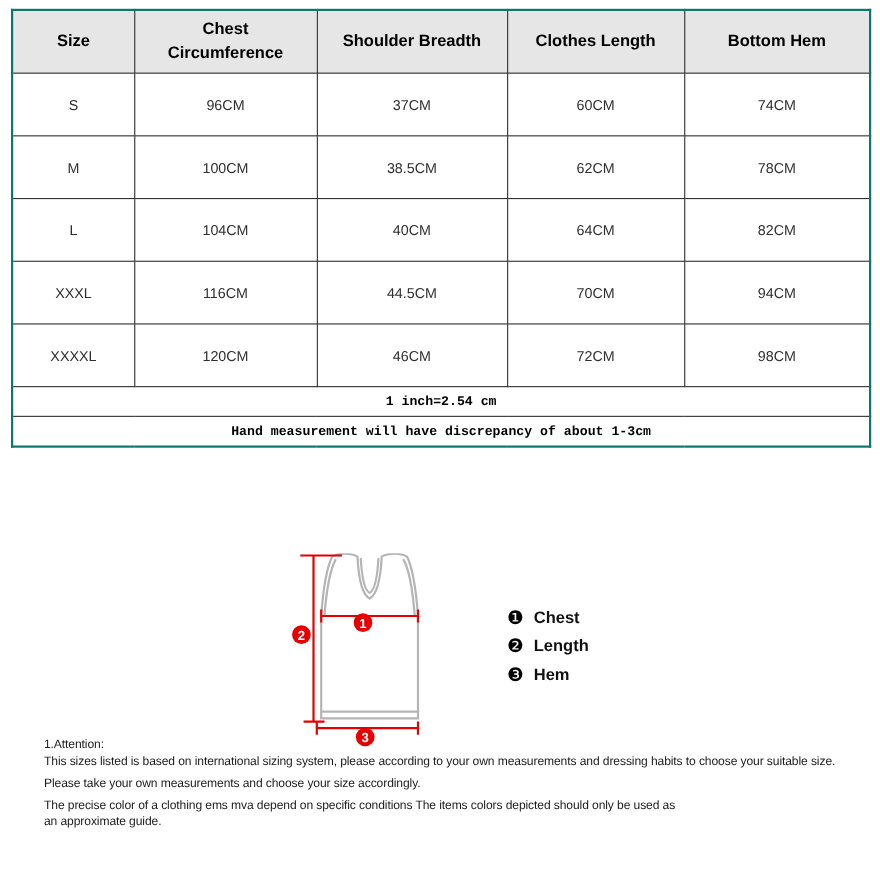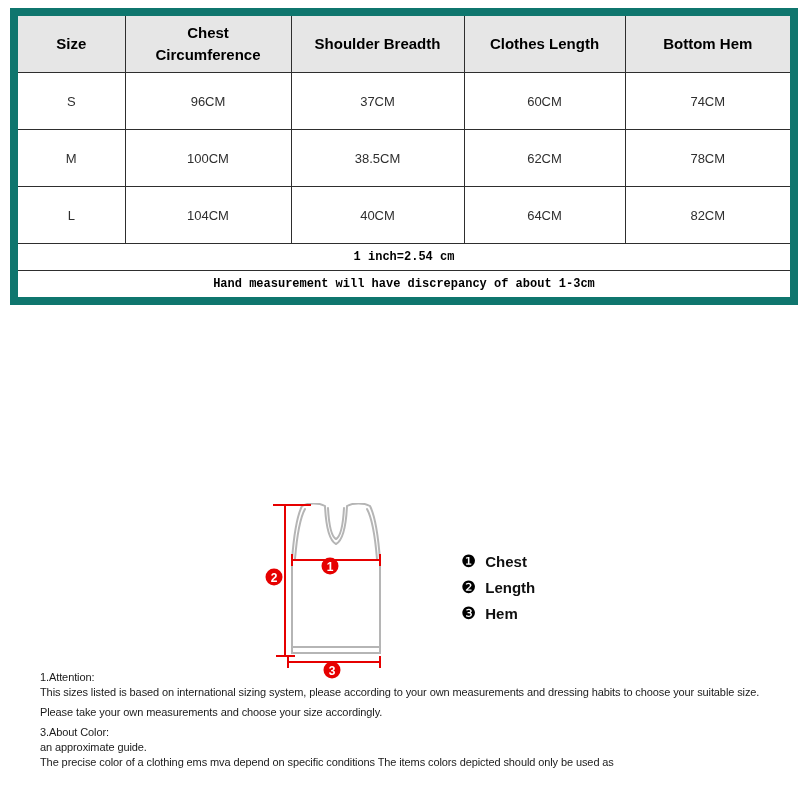--- a/index.html
+++ b/index.html
@@ -7,21 +7,21 @@
     position:relative; width:800px; height:800px; background:#ffffff;
     font-family:"Liberation Sans", sans-serif; overflow:hidden;
   }
 
   
   #size-table {
     position:absolute; left:10px; top:8px; width:780px;
     border-collapse:collapse; table-layout:fixed;
   }
   #size-table, #size-table th, #size-table td { border:1px solid #2e2e2e; }
-  #size-table { border:8px solid #0f766e; }
+  #size-table { border:2px solid #0f766e; }
   #size-table th {
     background:#e6e6e6; height:54px; font-size:15px; font-weight:700;
     color:#000; text-align:center; vertical-align:middle;
     white-space:pre-line; line-height:1.45;
   }
   #size-table td {
     height:54px; text-align:center; vertical-align:middle;
     font-size:13px; color:#2f2f2f; background:#fff;
   }
   #size-table tr.note-row td {
@@ -86,20 +86,34 @@
           <td>62CM</td>
           <td>78CM</td>
         </tr>
         <tr>
           <td>L</td>
           <td>104CM</td>
           <td>40CM</td>
           <td>64CM</td>
           <td>82CM</td>
         </tr>
+        <tr>
+          <td>XXXL</td>
+          <td>116CM</td>
+          <td>44.5CM</td>
+          <td>70CM</td>
+          <td>94CM</td>
+        </tr>
+        <tr>
+          <td>XXXXL</td>
+          <td>120CM</td>
+          <td>46CM</td>
+          <td>72CM</td>
+          <td>98CM</td>
+        </tr>
       </tbody>
     <tbody id="note-rows">
         <tr class="note-row">
           <td colspan="5">1 inch=2.54 cm</td>
         </tr>
         <tr class="note-row">
           <td colspan="5">Hand measurement will have discrepancy of about 1-3cm</td>
         </tr>
       </tbody>
   </table>
@@ -157,19 +171,18 @@
 
   <div id="footnotes">
       <div class="fn-section">
         <div class="fn-line">1.Attention:</div>
         <div class="fn-line">This sizes listed is based on international sizing system, please according to your own measurements and dressing habits to choose your suitable size.</div>
       </div>
       <div class="fn-section">
         <div class="fn-line">Please take your own measurements and choose your size accordingly.</div>
       </div>
       <div class="fn-section">
-        <div class="fn-line">3.About Color:</div>
+        <div class="fn-line">The precise color of a clothing ems mva depend on specific conditions The items colors depicted should only be used as</div>
         <div class="fn-line">an approximate guide.</div>
-        <div class="fn-line">The precise color of a clothing ems mva depend on specific conditions The items colors depicted should only be used as</div>
       </div>
     </div>
 
 </div>
 
 </body></html>

